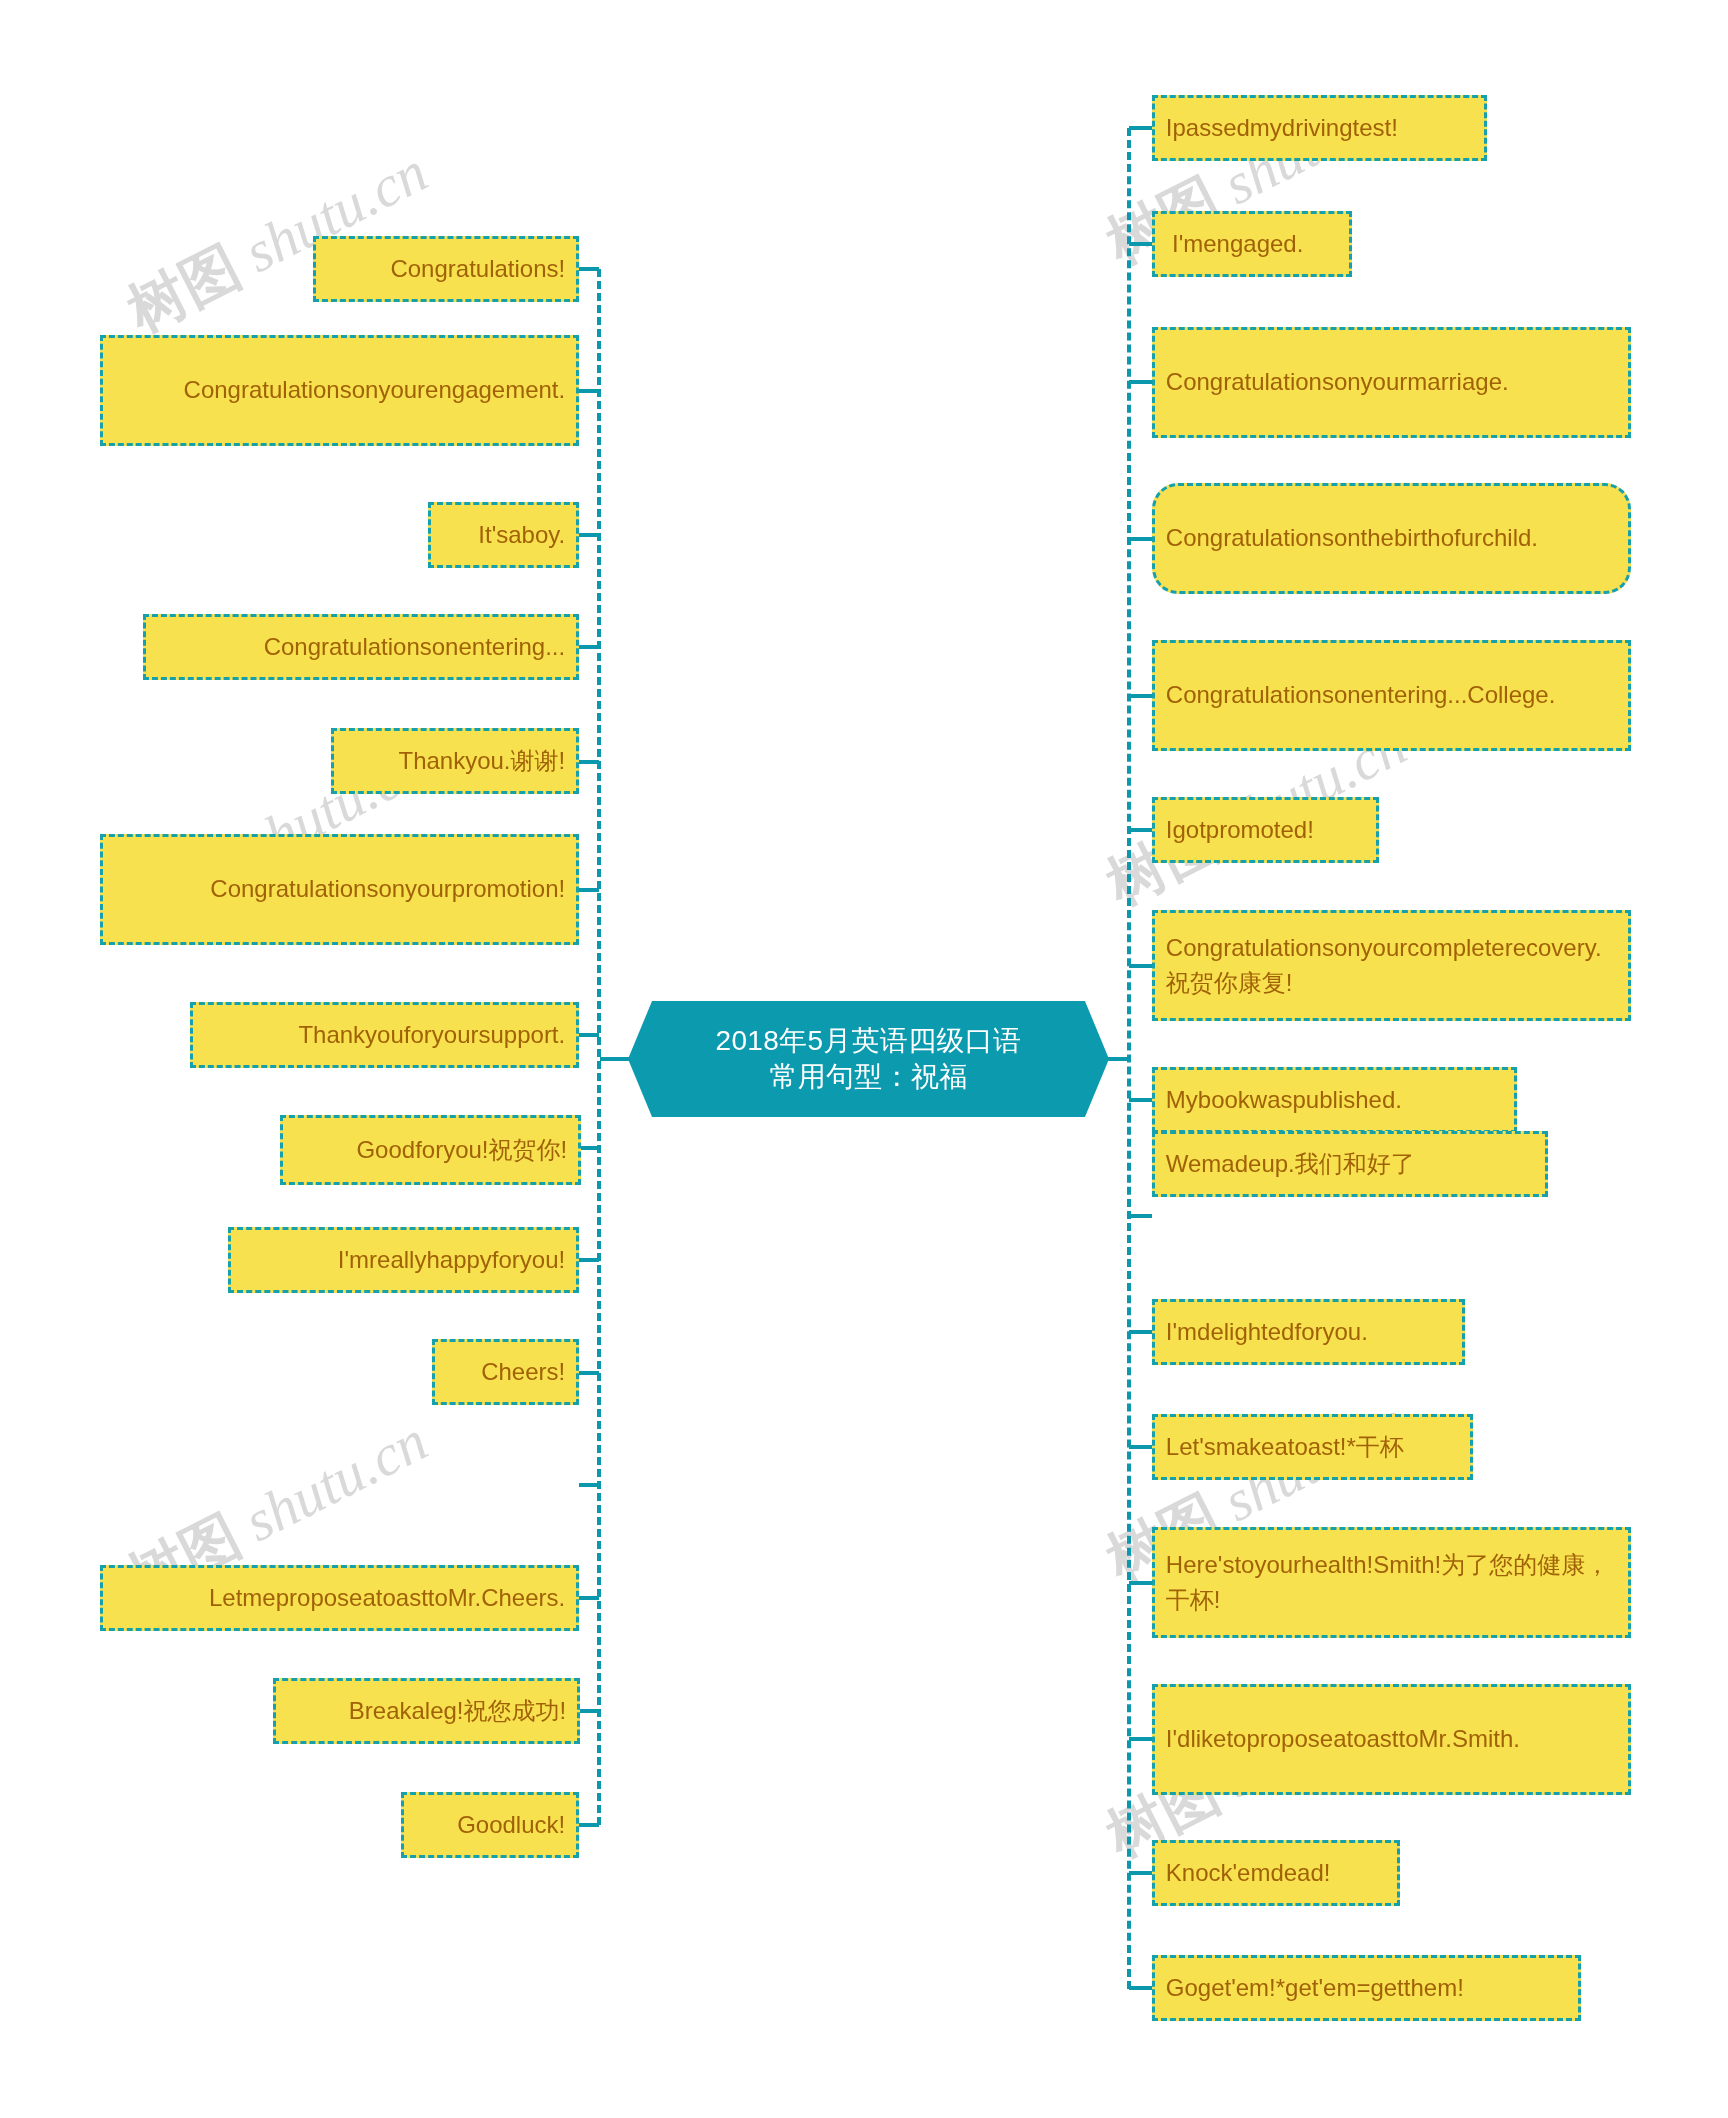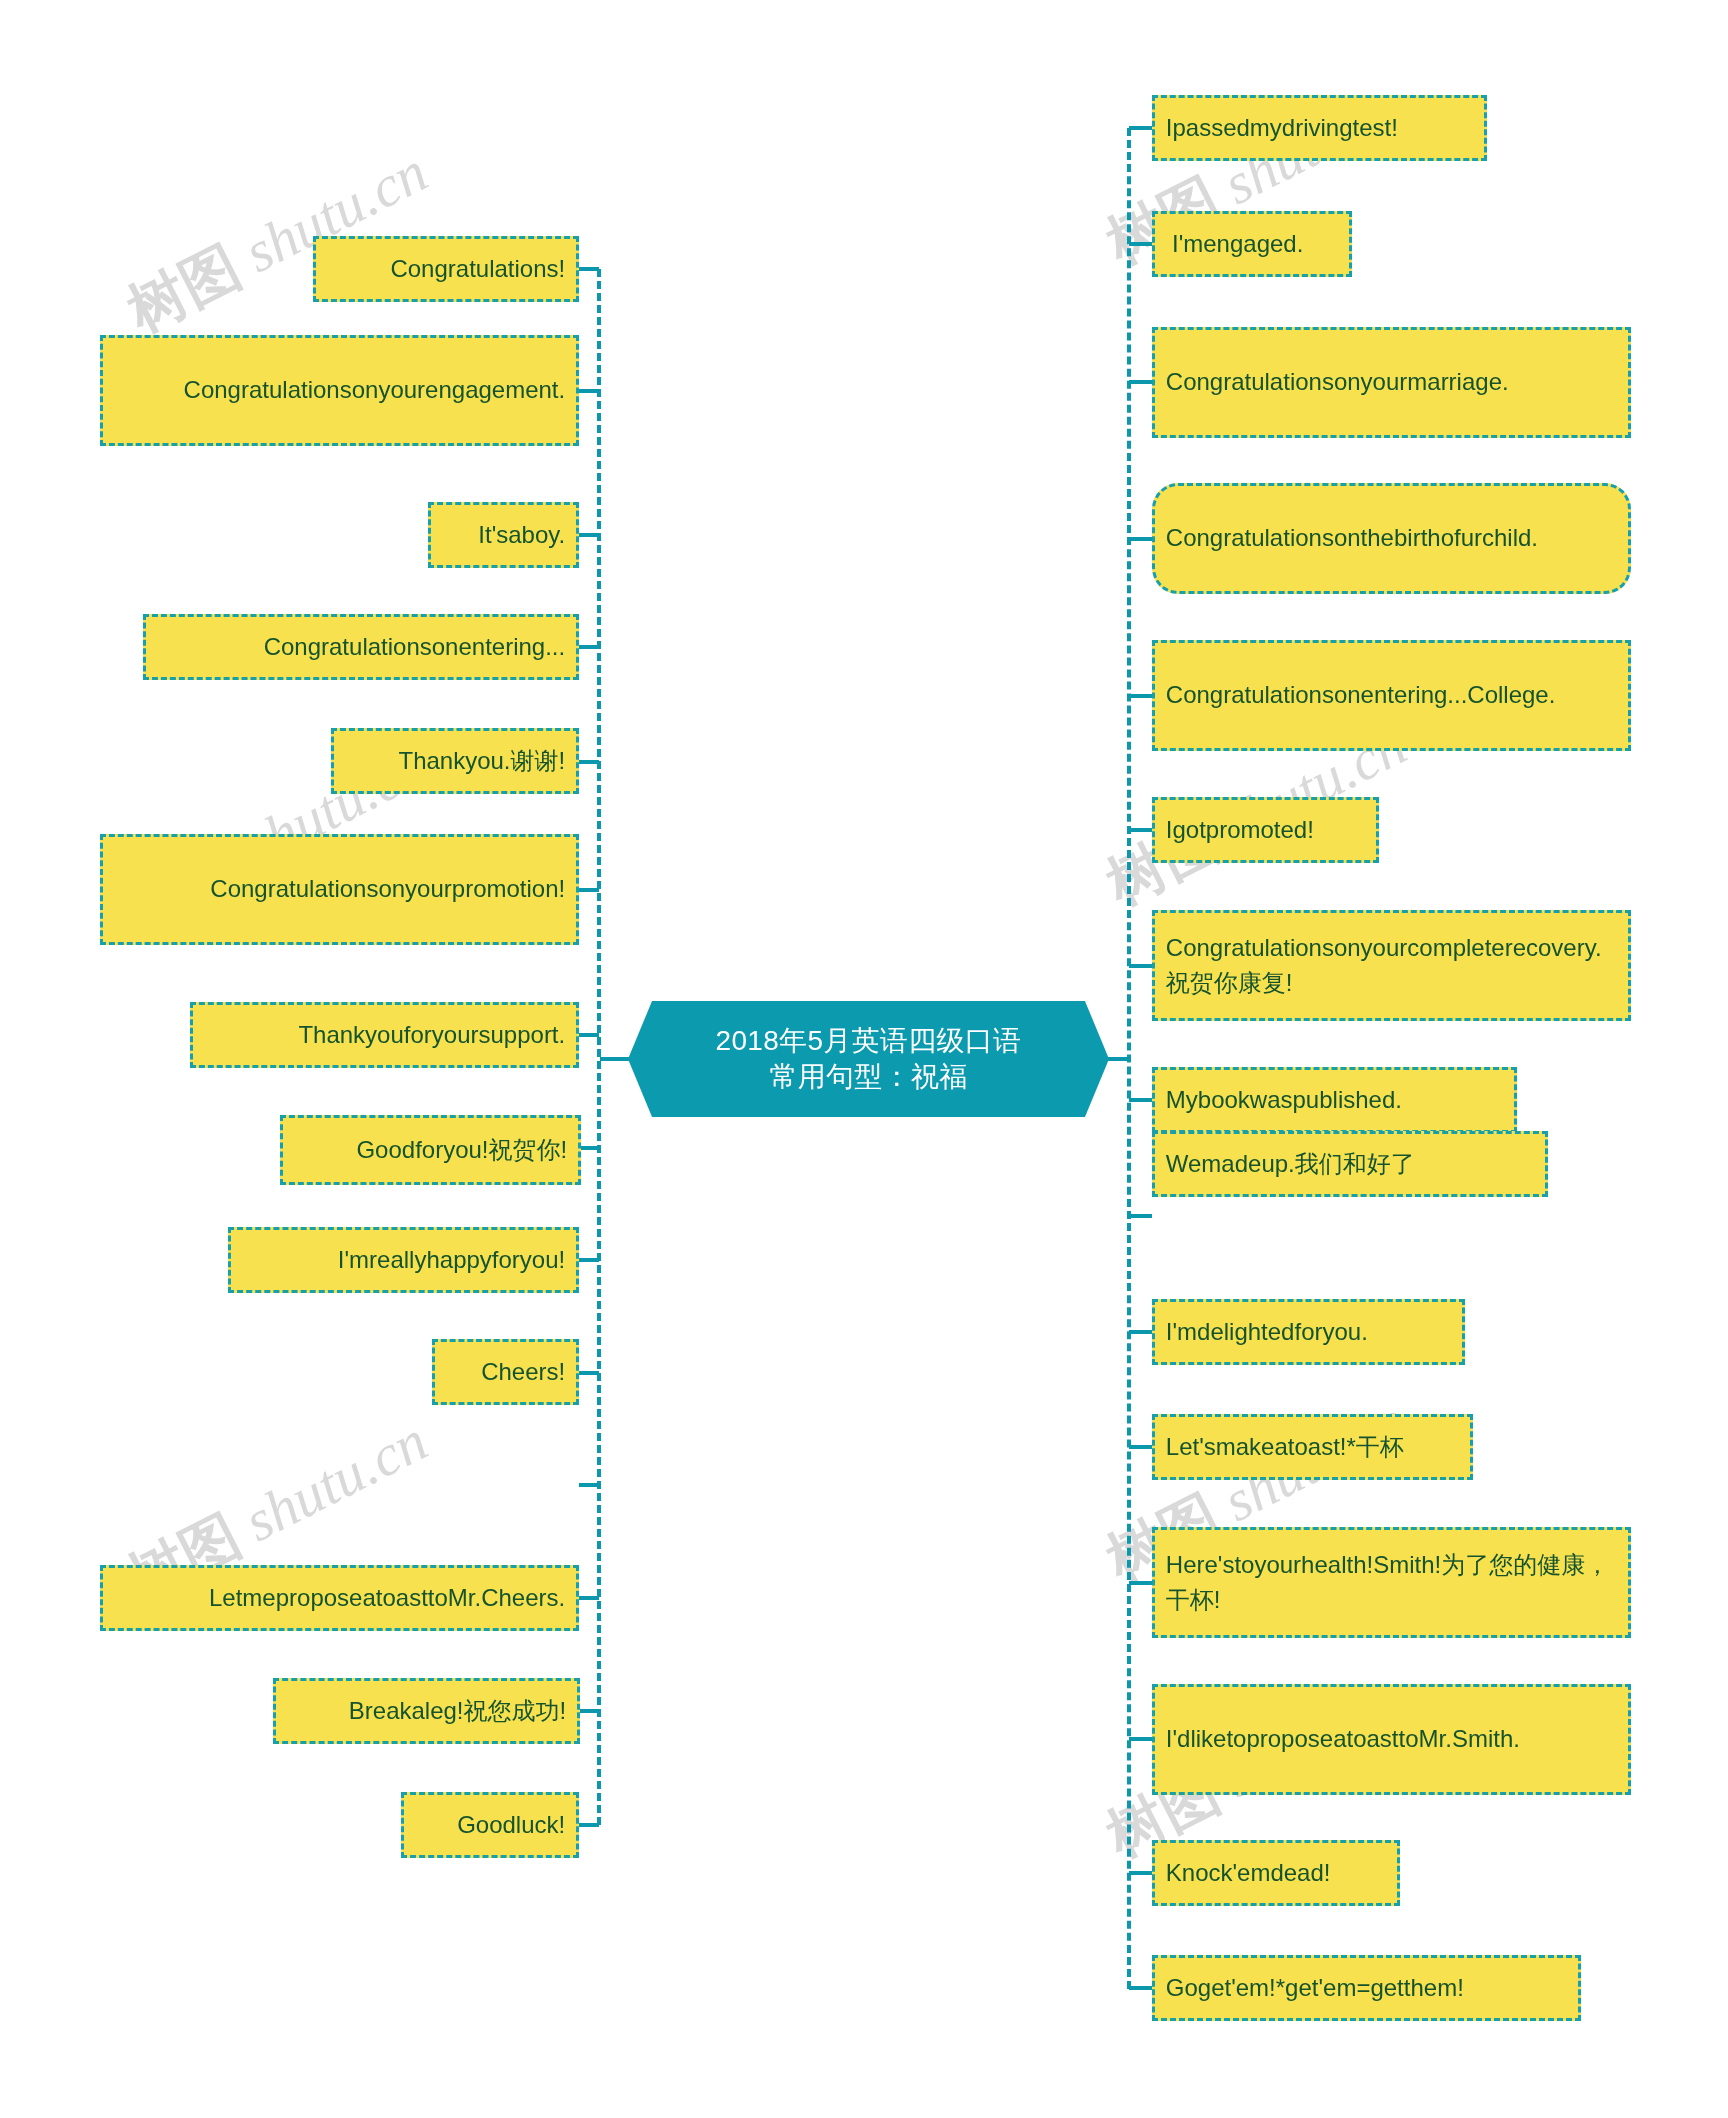--- a/index.html
+++ b/index.html
@@ -26,21 +26,21 @@
     display:flex;align-items:center;justify-content:center;text-align:center;
     clip-path:polygon(5.0% 0%, 95.0% 0%, 100% 50%, 95.0% 100%, 5.0% 100%, 0% 50%);
     line-height:1.30;font-size:28px;letter-spacing:0.3px;
   }
   #center-node .ttl{padding:0 17.6px;}
 
   
   .node{
     position:absolute;z-index:5;background:#f8e14f;border:3.4px dashed #16a0ac;
     box-sizing:border-box;display:flex;align-items:center;
-    font-size:24px;color:#14532d;line-height:1.42;
+    font-size:24px;color:#a16207;line-height:1.42;
     padding:6.8px 10.8px;overflow:hidden;word-break:break-word;
   }
   .node.l{justify-content:flex-end;text-align:right;}
   .node.r{justify-content:flex-start;text-align:left;}
 </style>
 </head>
 <body>
 
 <div id="canvas">
     <div class="wm" style="left: 115px; top: 203px; font-size: 58px; transform: rotate(-27deg);"><span class="cjk">树图</span> shutu.cn</div>

